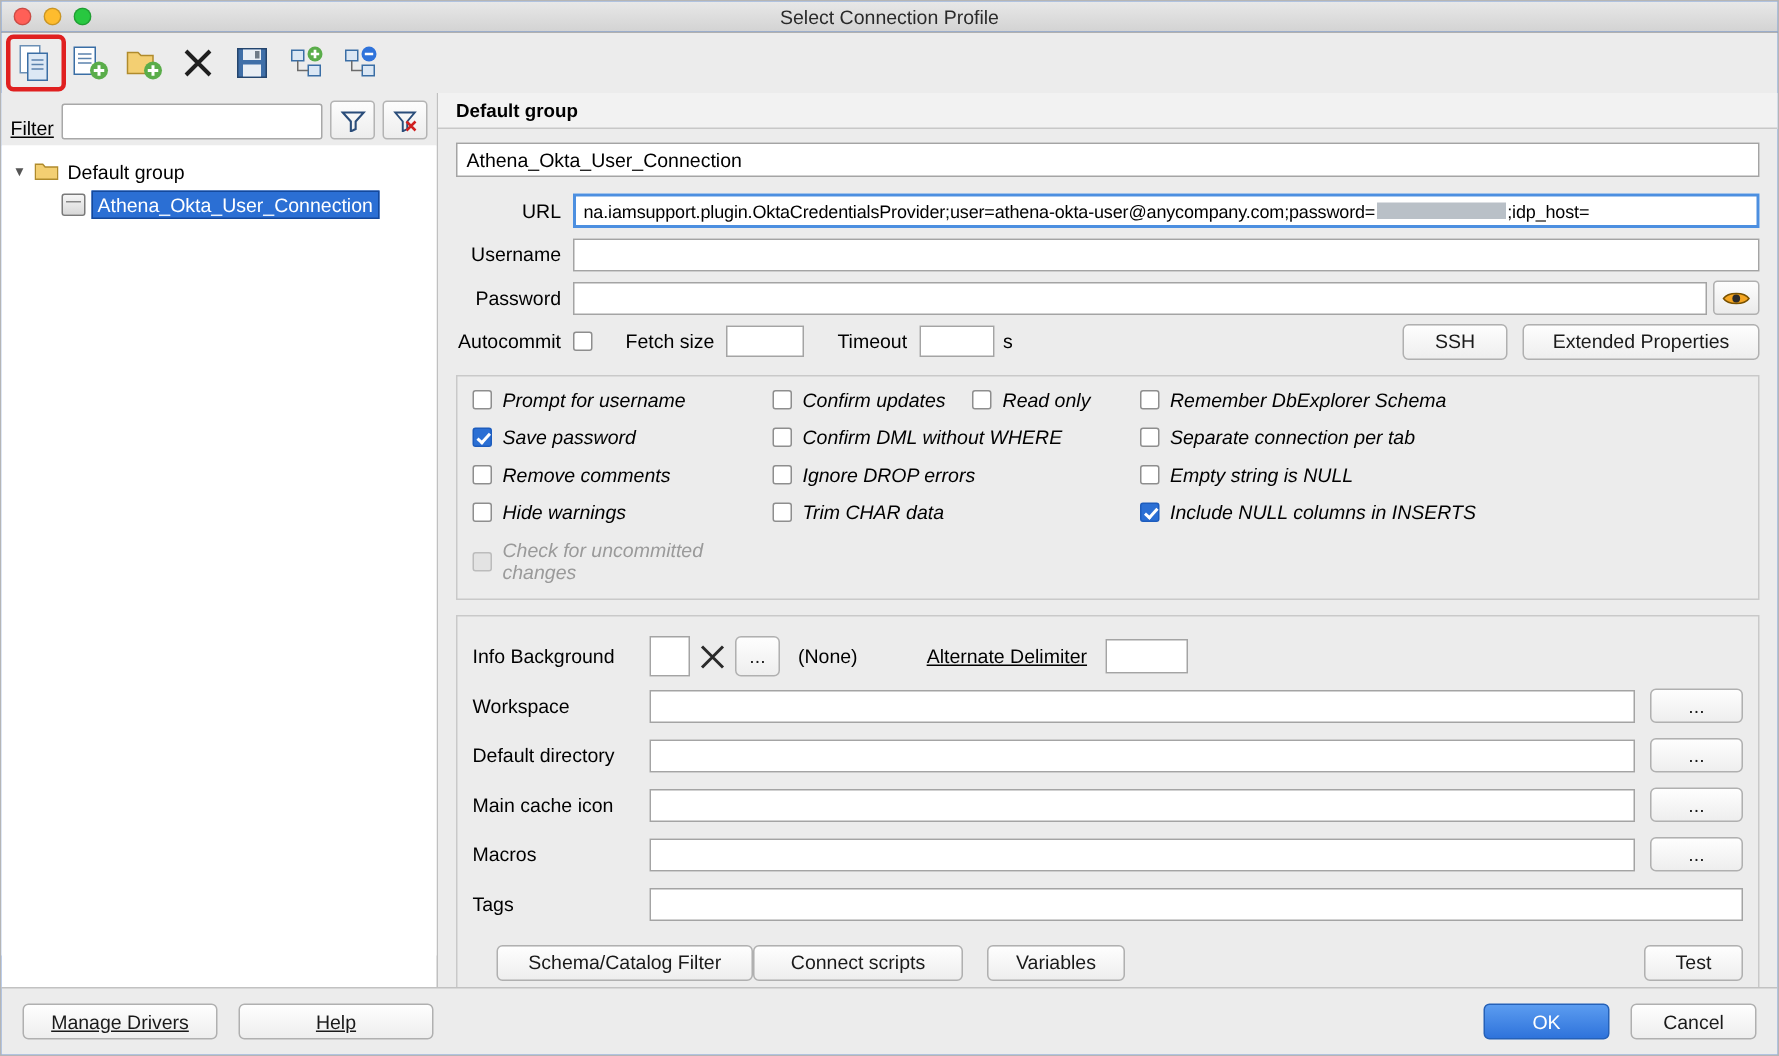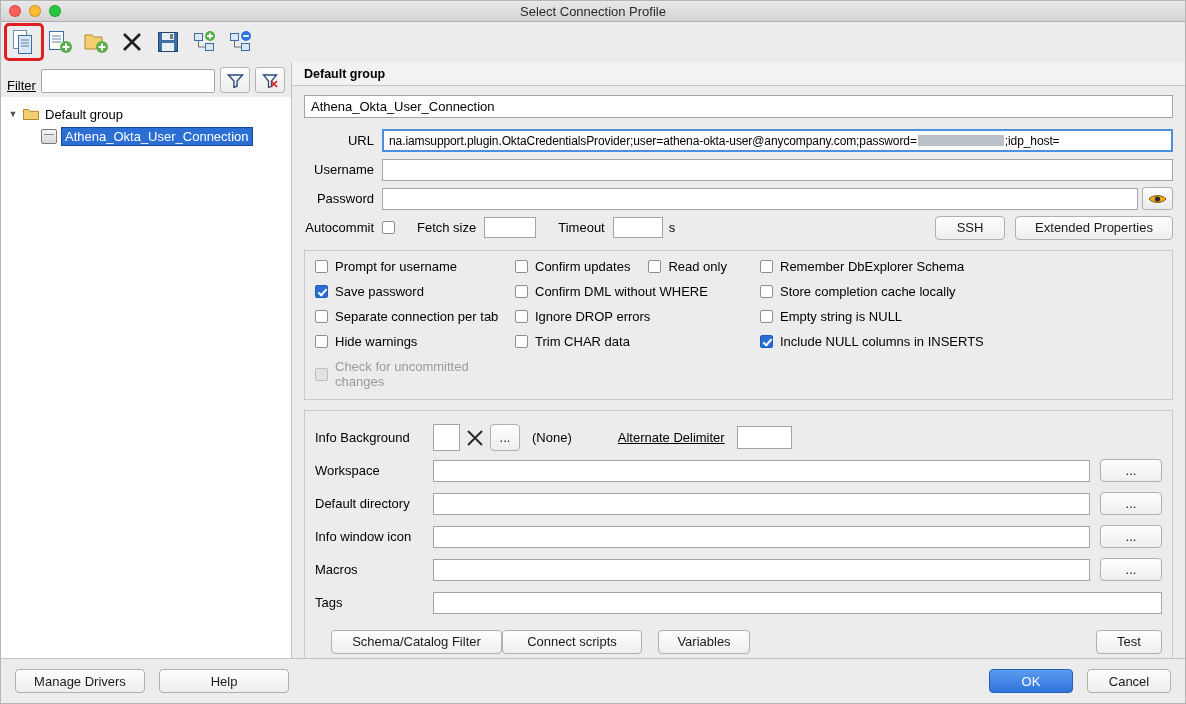--- a/index.html
+++ b/index.html
@@ -267,21 +267,21 @@
     margin: 8px 12px 0 12px;
     border: 1px solid #c9c9c9;
     background: #ececec;
     padding: 8px 10px 10px 10px;
   }
   .checkgrid {
     display: grid;
     grid-template-columns: 200px 245px auto;
     row-gap: 10px;
   }
-  .cell { display: flex; align-items: center; gap: 7px; font-size: 13px; }
+  .cell { display: flex; align-items: center; gap: 7px; font-size: 13px; font-style: italic; }
   .cell.disabled { color: #9a9a9a; }
   .inline2 { display: flex; gap: 18px; }
   .lowerpanel {
     margin: 10px 12px 0 12px;
     border: 1px solid #c9c9c9;
     background: #ececec;
     padding: 10px 10px 10px 10px;
   }
   .lrow { display: flex; align-items: center; height: 33px; }
   .llabel { width: 118px; font-size: 13px; }
@@ -300,21 +300,21 @@
     position: absolute;
     left: 0; bottom: 0;
     width: 1184px;
     height: 45px;
     border-top: 1px solid #c2c2c2;
     background: #ececec;
     display: flex;
     align-items: center;
     padding: 0 14px;
   }
-  .btn.wide { width: 130px; padding: 0; }
+  .btn.wide { width: 130px; padding: 0; text-decoration: underline; }
   .btn.primary {
     background: linear-gradient(#5b9cf0,#2f73db);
     border-color: #2561b8;
     color: #fff;
   }
   .spacer { flex: 1; }
 </style>
 </head>
 <body>
 
@@ -493,28 +493,28 @@
           </div>
 
           <div class="cell">
             <span class="cb checked"></span>
             <span>Save password</span>
           </div>
           <div class="cell">
             <span class="cb"></span>
             <span>Confirm DML without WHERE</span>
           </div>
-          <div class="cell">
-            <span class="cb"></span>
-            <span>Store completion cache locally</span>
-          </div>
 
           <div class="cell">
             <span class="cb"></span>
             <span>Separate connection per tab</span>
+          </div>
+          <div class="cell">
+            <span class="cb"></span>
+            <span>Remove comments</span>
           </div>
 
           <div class="cell">
             <span class="cb"></span>
             <span>Ignore DROP errors</span>
           </div>
           <div class="cell">
             <span class="cb"></span>
             <span>Empty string is NULL</span>
           </div>
@@ -557,21 +557,21 @@
           <div class="llabel">Workspace</div>
           <span class="ltext"></span>
           <span class="btn dotsbtn">...</span>
         </div>
         <div class="lrow">
           <div class="llabel">Default directory</div>
           <span class="ltext"></span>
           <span class="btn dotsbtn">...</span>
         </div>
         <div class="lrow">
-          <div class="llabel">Info window icon</div>
+          <div class="llabel">Main cache icon</div>
           <span class="ltext"></span>
           <span class="btn dotsbtn">...</span>
         </div>
         <div class="lrow">
           <div class="llabel">Macros</div>
           <span class="ltext"></span>
           <span class="btn dotsbtn">...</span>
         </div>
         <div class="lrow">
           <div class="llabel">Tags</div>

